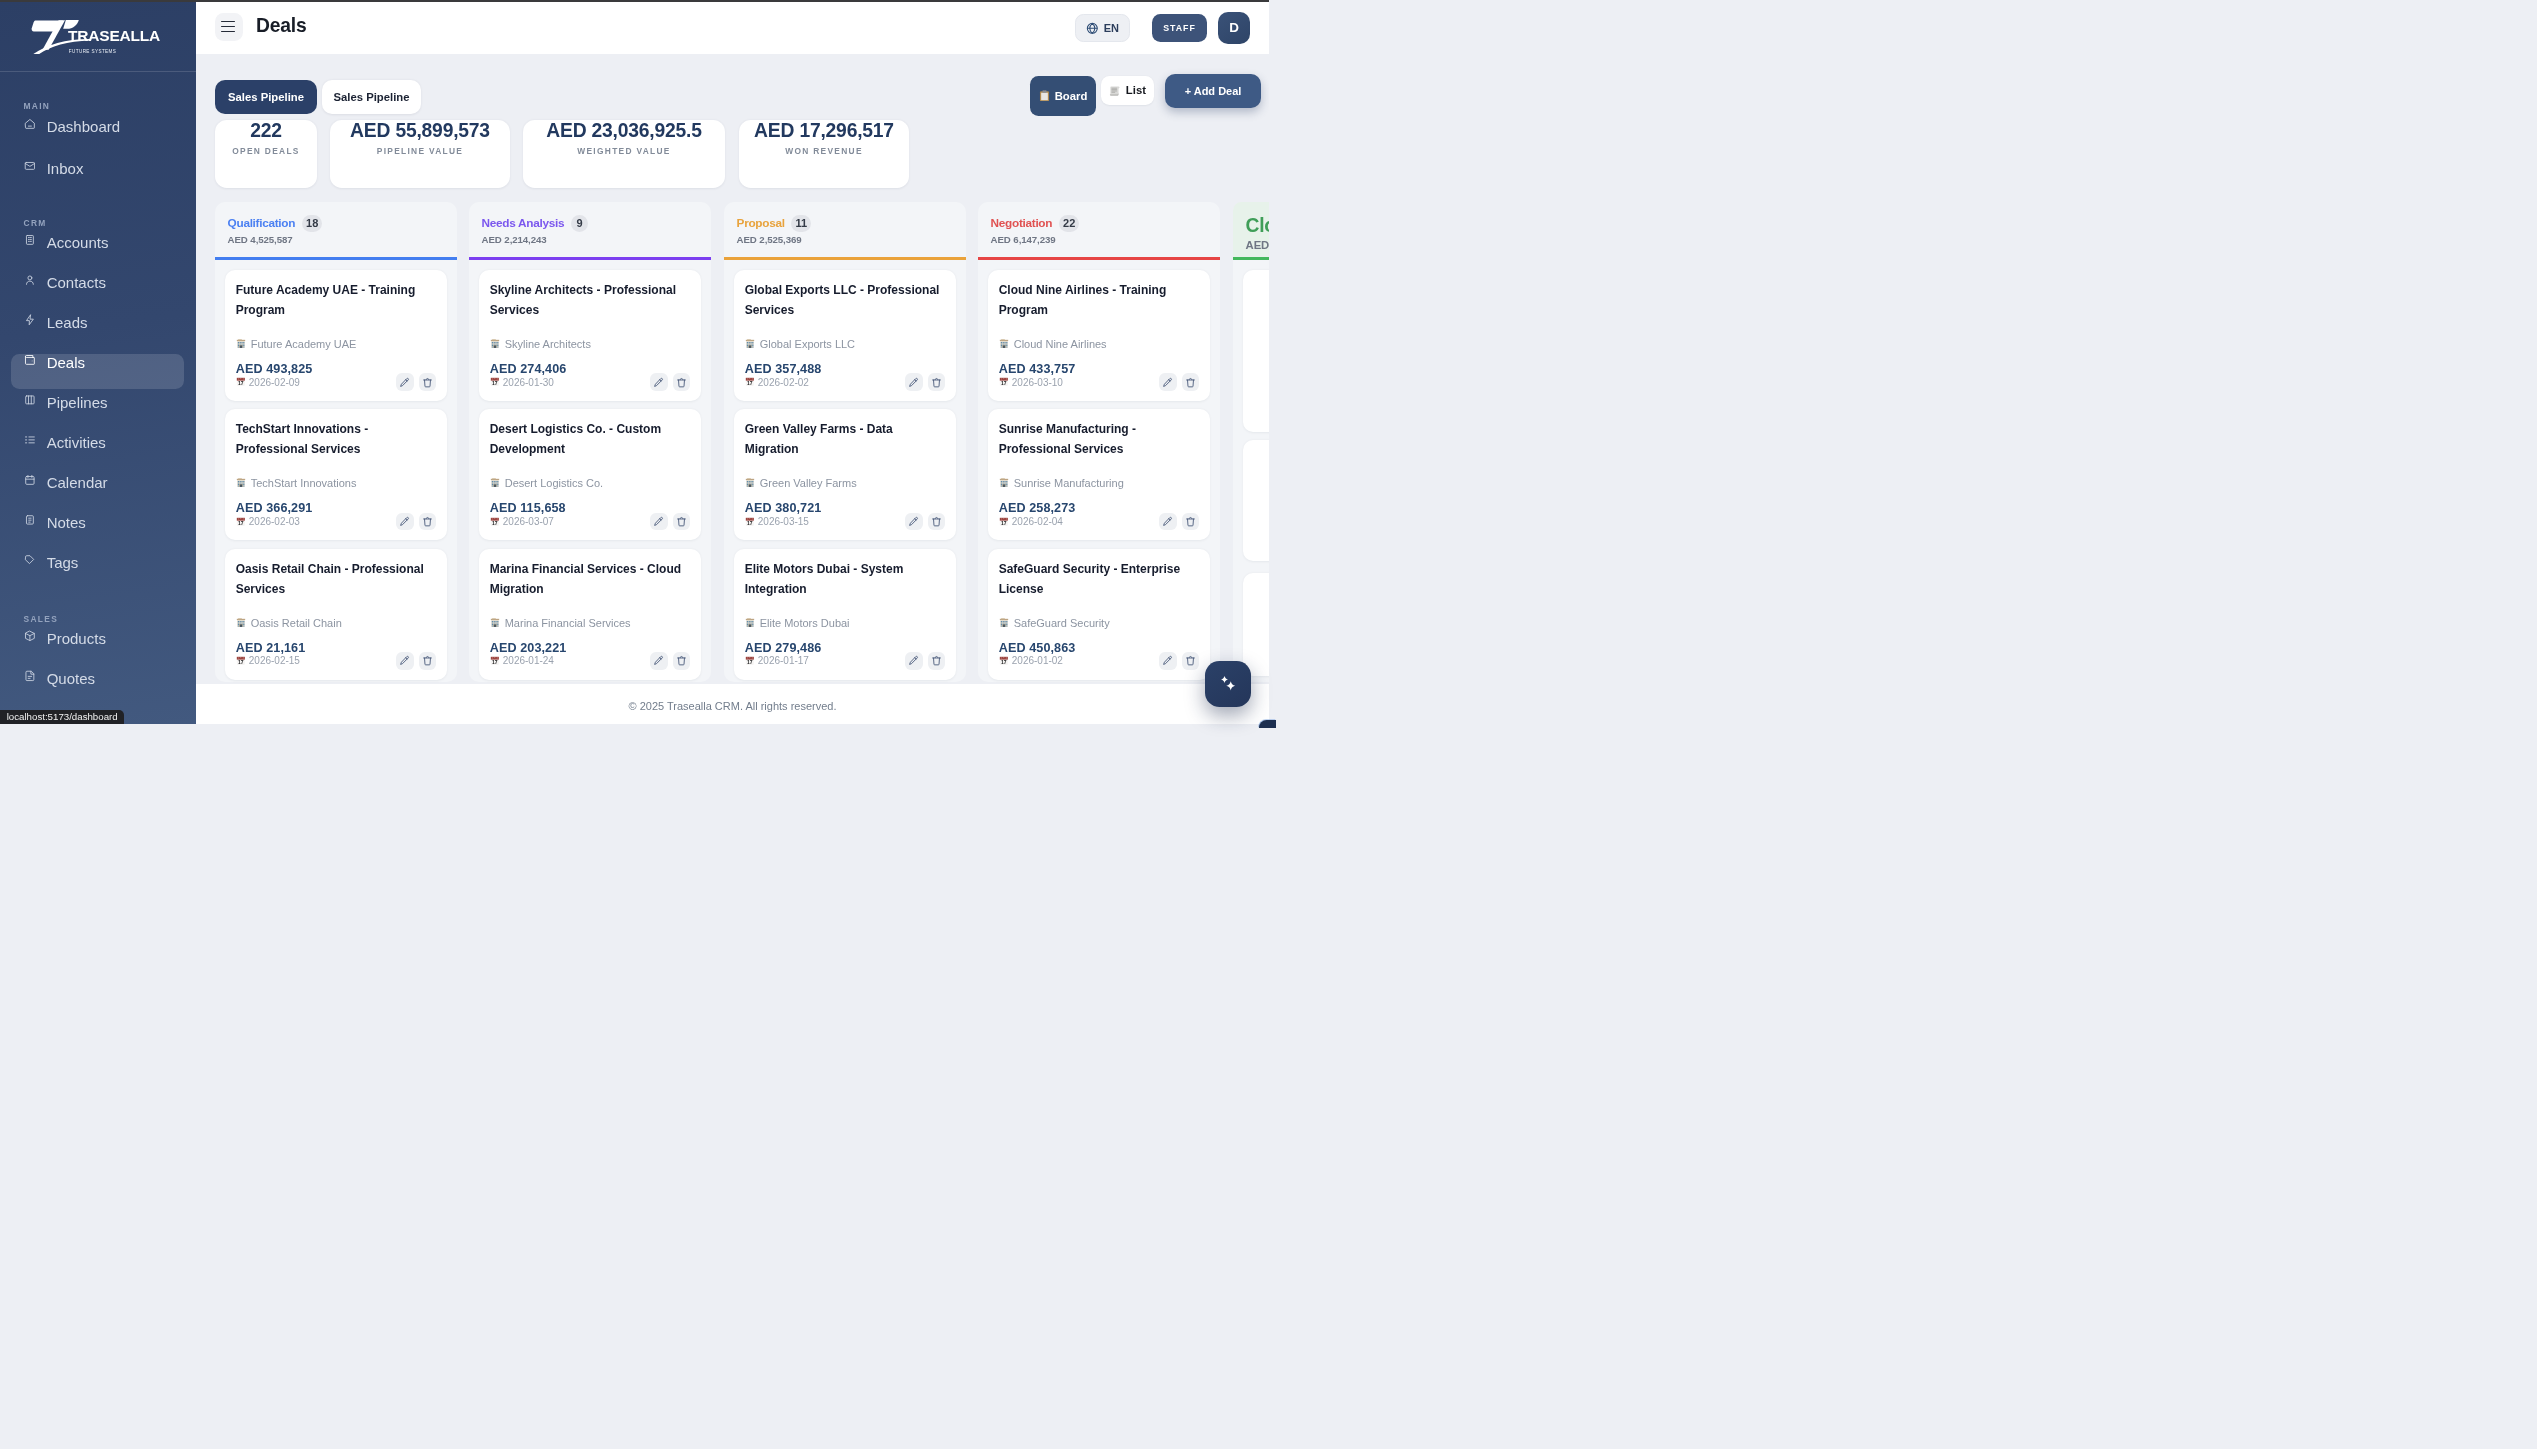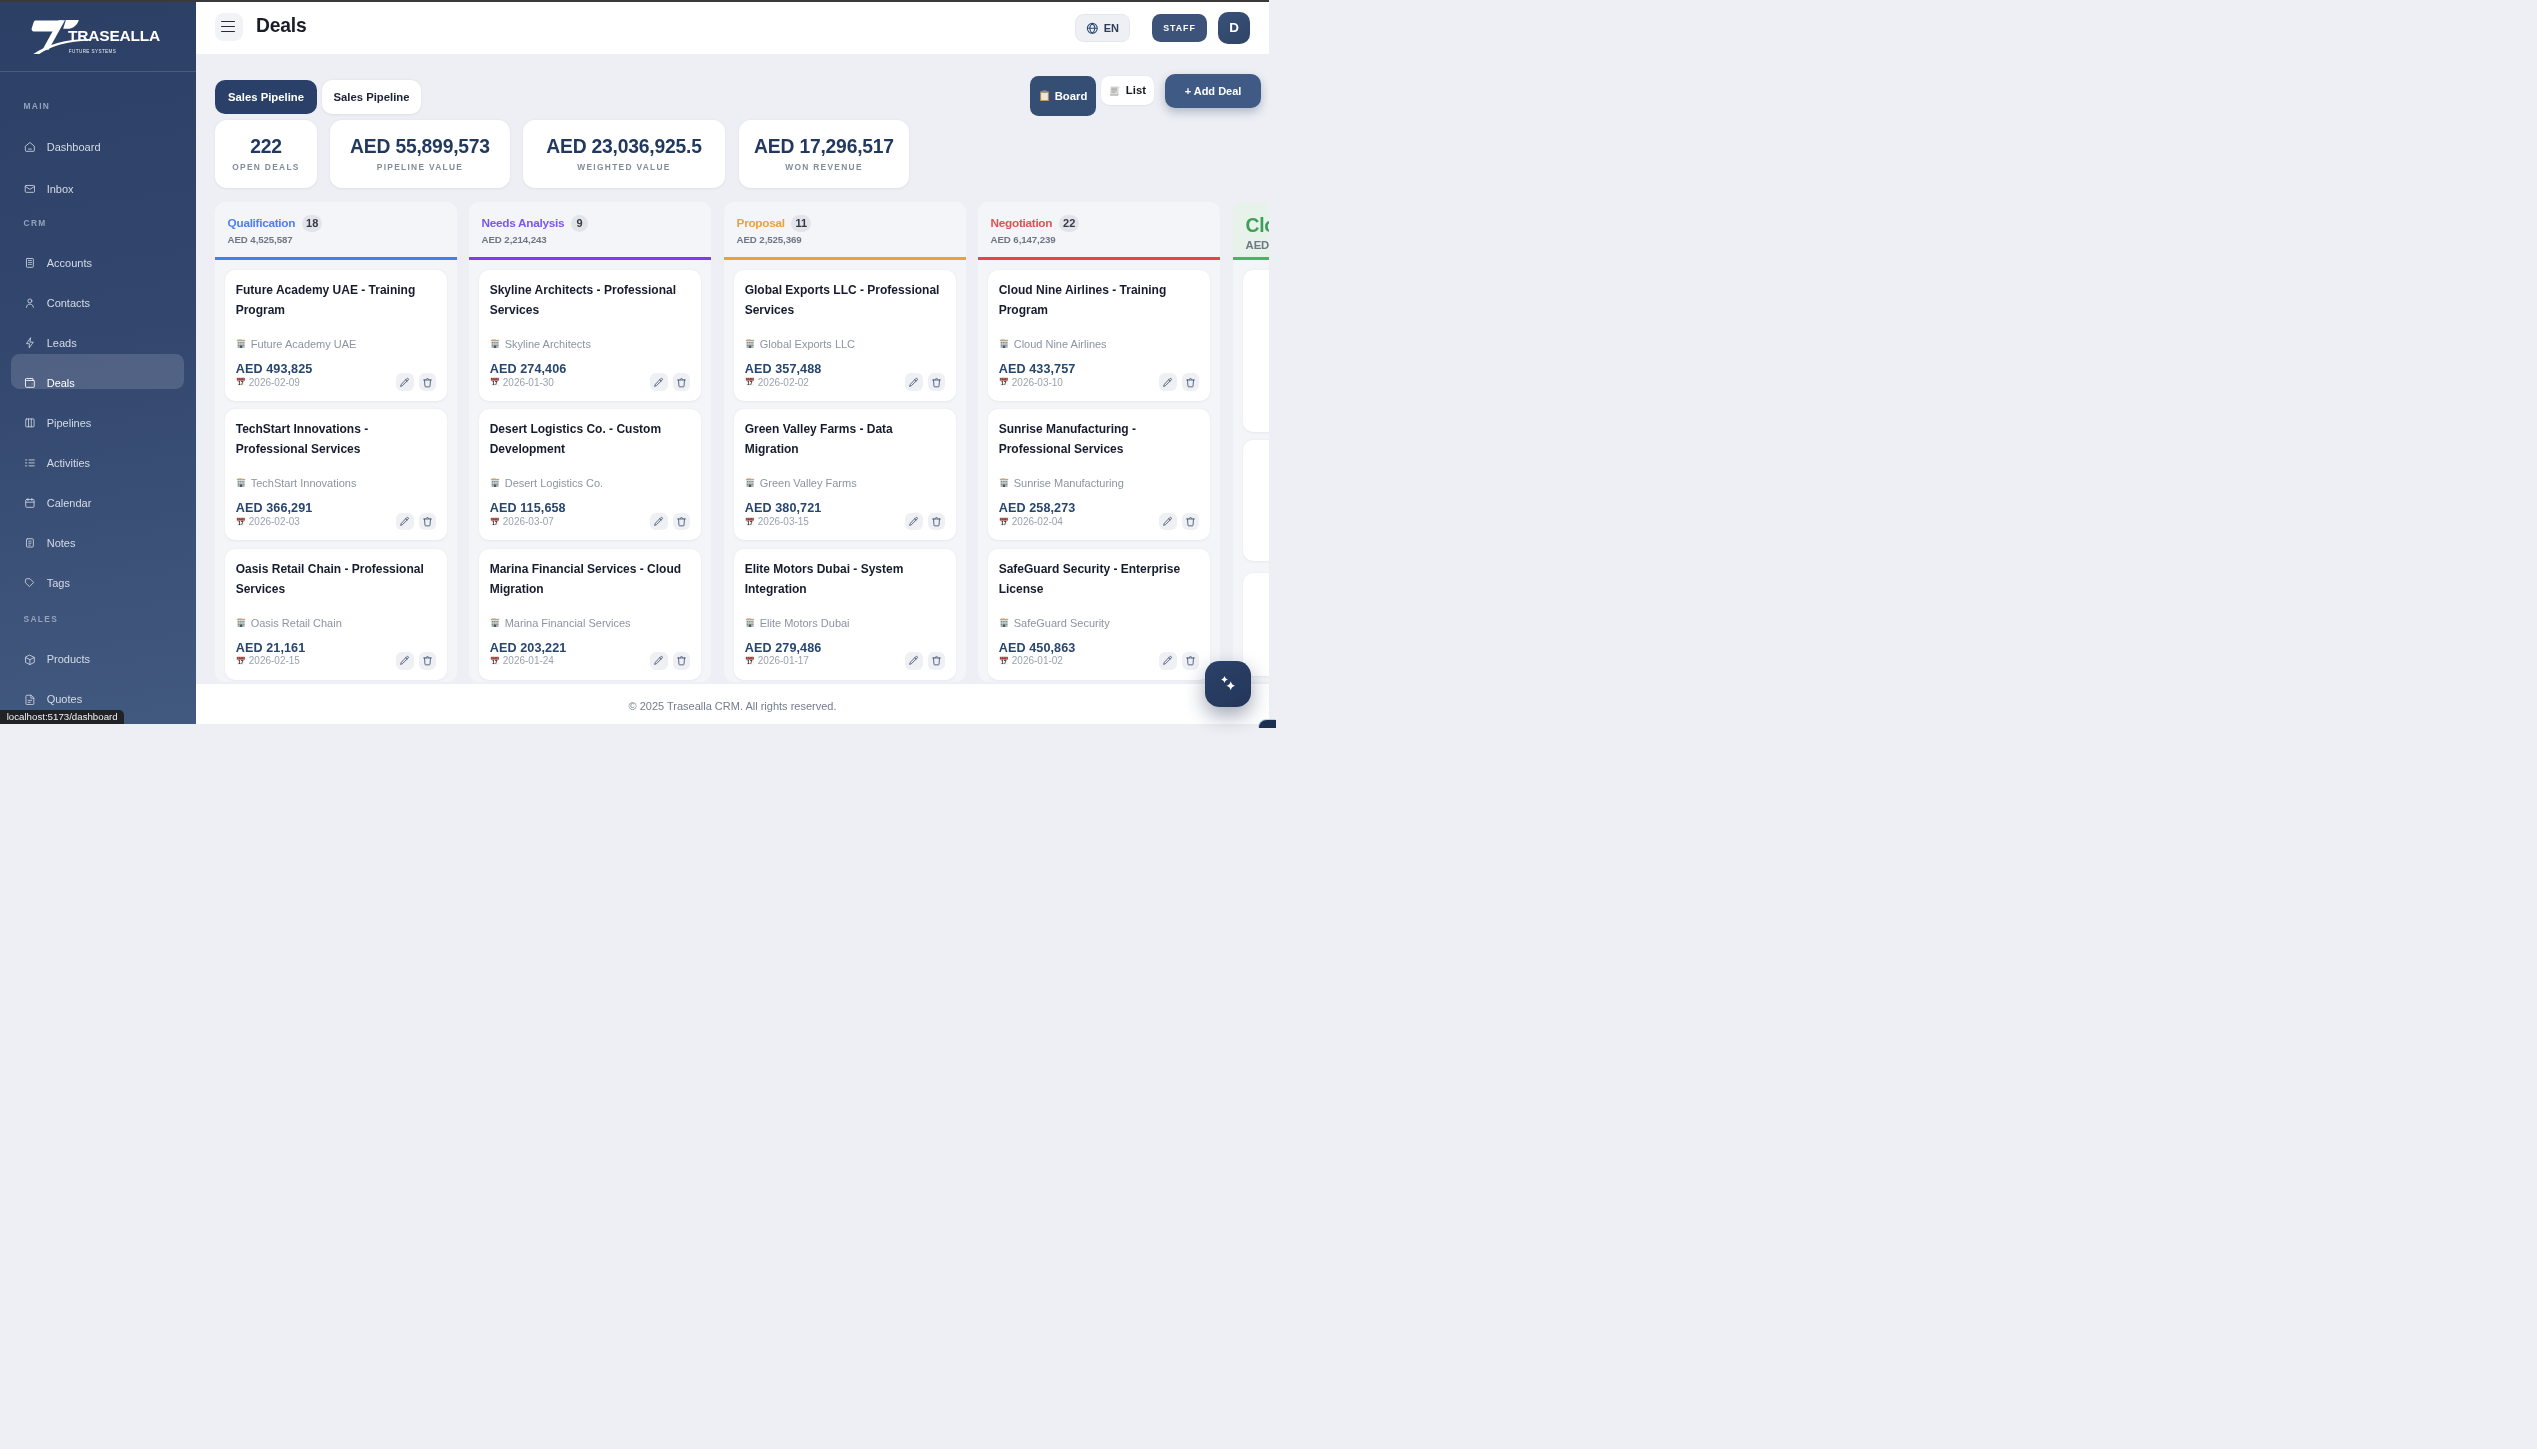--- a/index.html
+++ b/index.html
@@ -8,21 +8,21 @@
 
 .sidebar { position:absolute; left:0; top:2.1px; width:196px; height:722px; background:linear-gradient(172deg,#2c3f65 0%,#33476e 45%,#42597f 100%); z-index:30; }
 .logo { position:absolute; left:0; top:0; width:196px; height:69px; }
 .logomark { position:absolute; left:31px; top:16.4px; width:60px; height:36px; }
 .logotext { position:absolute; left:68px; top:25px; color:#fff; }
 .logotext .t1 { font-size:15.5px; font-weight:700; letter-spacing:-0.2px; }
 .logotext .t2 { font-size:4.6px; letter-spacing:0.4px; color:#e8edf5; margin-top:3.8px; margin-left:0.8px; }
 .sdivider { position:absolute; left:0; top:69px; width:196px; height:0.8px; background:rgba(255,255,255,0.14); }
 nav { position:absolute; left:11px; top:98px; width:173px; }
 .nlabel { font-size:8.4px; font-weight:700; letter-spacing:1.3px; color:#94a3be; padding:0 12.6px; height:13.4px; line-height:13.4px; margin-bottom:4.2px; }
-.nitem { display:flex; align-items:flex-end; height:35px; border-radius:8.4px; color:#d4dbe7; font-size:11px; padding:0 12.6px; margin-bottom:5px; }
+.nitem { display:flex; align-items:flex-start; height:35px; border-radius:8.4px; color:#d4dbe7; font-size:15px; padding:0 12.6px; margin-bottom:5px; }
 .nitem.m9 { margin-bottom:7.6px; }
 .nitem svg { width:11.8px; height:11.8px; margin-right:11.3px; flex:none; stroke:#ccd4e2; stroke-width:1.75; }
 .nitem.active { background:rgba(255,255,255,0.14); color:#fff; }
 .nitem.active svg { stroke:#fff; }
 .statusbar { position:absolute; left:0; bottom:0; height:14.3px; background:#212226; color:#f2f2f2; font-size:9.7px; line-height:13.4px; padding:0 6.7px; border-top-right-radius:5px; z-index:60; white-space:nowrap; }
 
 .header { position:absolute; left:196px; top:2.1px; width:1073px; height:52px; background:#fff; z-index:20; }
 .hamb { position:absolute; left:18.5px; top:11px; width:28px; height:28px; background:#f2f3f6; border-radius:8.4px; }
 .hamb span { position:absolute; left:6.7px; width:14.3px; height:1.6px; border-radius:1.7px; background:#252b38; }
 .h1 { position:absolute; left:60px; top:13.4px; font-size:19.3px; font-weight:700; color:#181d27; letter-spacing:-0.2px; }
@@ -31,21 +31,21 @@
 .avatar { position:absolute; left:1022px; top:10px; width:32px; height:32px; background:linear-gradient(145deg,#3a5278,#2e4467); border-radius:10px; color:#fff; font-size:13.4px; font-weight:700; text-align:center; line-height:32px; }
 
 .main { position:absolute; left:196px; top:55px; width:1073px; height:630px; background:#edeff4; overflow:hidden; }
 .footer { position:absolute; left:196px; top:684px; width:1073px; height:40px; background:#fff; color:#727d8c; font-size:11px; text-align:center; line-height:44px; z-index:10; }
 .pill1 { position:absolute; left:19px; top:25px; width:102px; height:34px; background:#2b4068; border-radius:10px; color:#fff; font-size:11.3px; font-weight:700; text-align:center; line-height:34px; }
 .pill2 { position:absolute; left:126px; top:25px; width:99px; height:34px; background:#fff; border-radius:10px; color:#1b2233; font-size:11.3px; font-weight:700; text-align:center; line-height:34px; box-shadow:0 0.8px 2.5px rgba(20,30,55,0.08); }
 .boardbtn { position:absolute; left:834px; top:20.6px; width:66px; height:40px; background:#344e74; border-radius:8.4px; color:#fff; font-size:11.3px; font-weight:700; display:flex; align-items:center; justify-content:center; gap:5px; }
 .listbtn { position:absolute; left:905px; top:20.6px; width:53px; height:29px; background:#fff; border-radius:8.4px; color:#15181e; font-size:11.3px; font-weight:700; display:flex; align-items:center; justify-content:center; gap:5px; box-shadow:0 0.8px 1.7px rgba(20,30,55,0.06); }
 .addbtn { position:absolute; left:969px; top:18.5px; width:96px; height:34px; background:#3e5a85; border-radius:10px; color:#fff; font-size:11px; font-weight:700; text-align:center; line-height:34px; box-shadow:0 4.2px 10px rgba(40,60,100,0.3); }
 .stat { position:absolute; top:65px; height:68px; background:#fff; border-radius:11.8px; box-shadow:0 0.8px 2.5px rgba(20,30,55,0.07); text-align:center; }
-.stat .v { font-size:19.3px; font-weight:700; color:#22395f; margin-top:16px; letter-spacing:-0.2px; }
+.stat .v { font-size:19.3px; font-weight:700; color:#22395f; margin-top:0; letter-spacing:-0.2px; }
 .stat .l { font-size:8.4px; letter-spacing:1.3px; color:#828b99; margin-top:4.2px;font-weight:bold; }
 
 .col { position:absolute; top:147px; width:242px; height:480px; background:#f3f5f8; border-radius:10px; }
 .colhead { position:relative; height:55px; padding:12.6px 12.6px 0 12.6px; }
 .colname { font-size:11.8px; font-weight:700; display:inline-block; vertical-align:middle; letter-spacing:-0.3px; }
 .badge { display:inline-block; vertical-align:middle; min-width:17.6px; height:17px; padding:0 4.2px; background:#e2e4e9; border-radius:8.8px; color:#333a46; font-size:11px; font-weight:700; text-align:center; line-height:17px; margin-left:6.7px; }
 .colsum { font-size:9.7px; color:#6f7684; margin-top:2px; letter-spacing:-0.1px;font-weight:bold; }
 .colbar { height:2.5px; width:100%; }
 .cards { padding:10.5px 9.7px 0 9.7px; }
 .card { background:#fff; border-radius:10px; box-shadow:0 0.8px 2.5px rgba(20,30,55,0.06); padding:10px 11px 11px 11px; margin-bottom:8.4px; height:131px; position:relative; }

